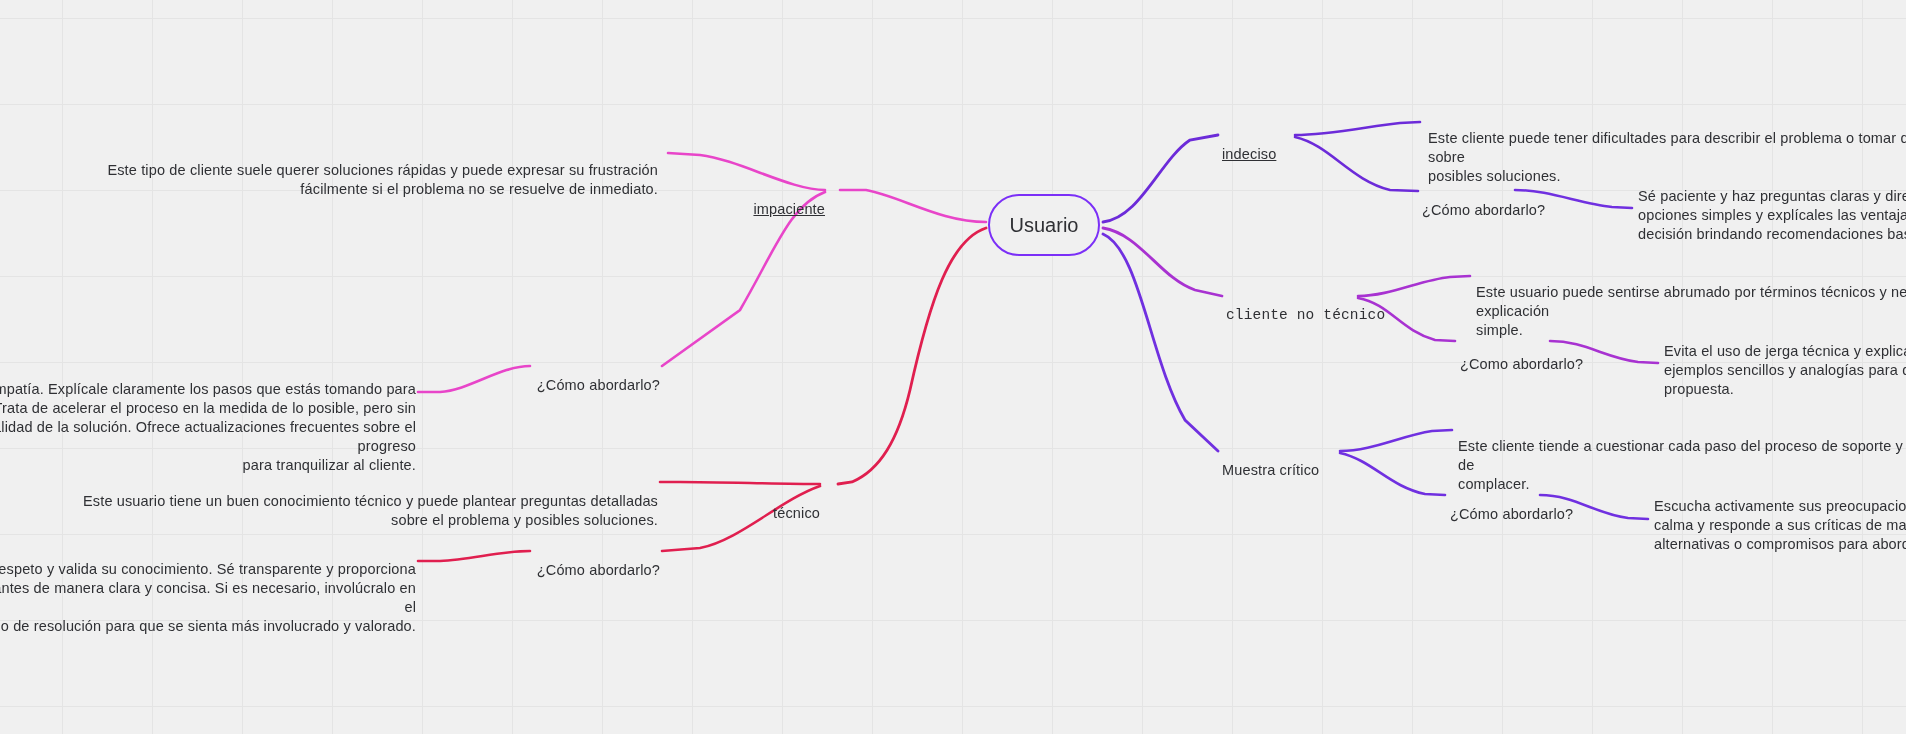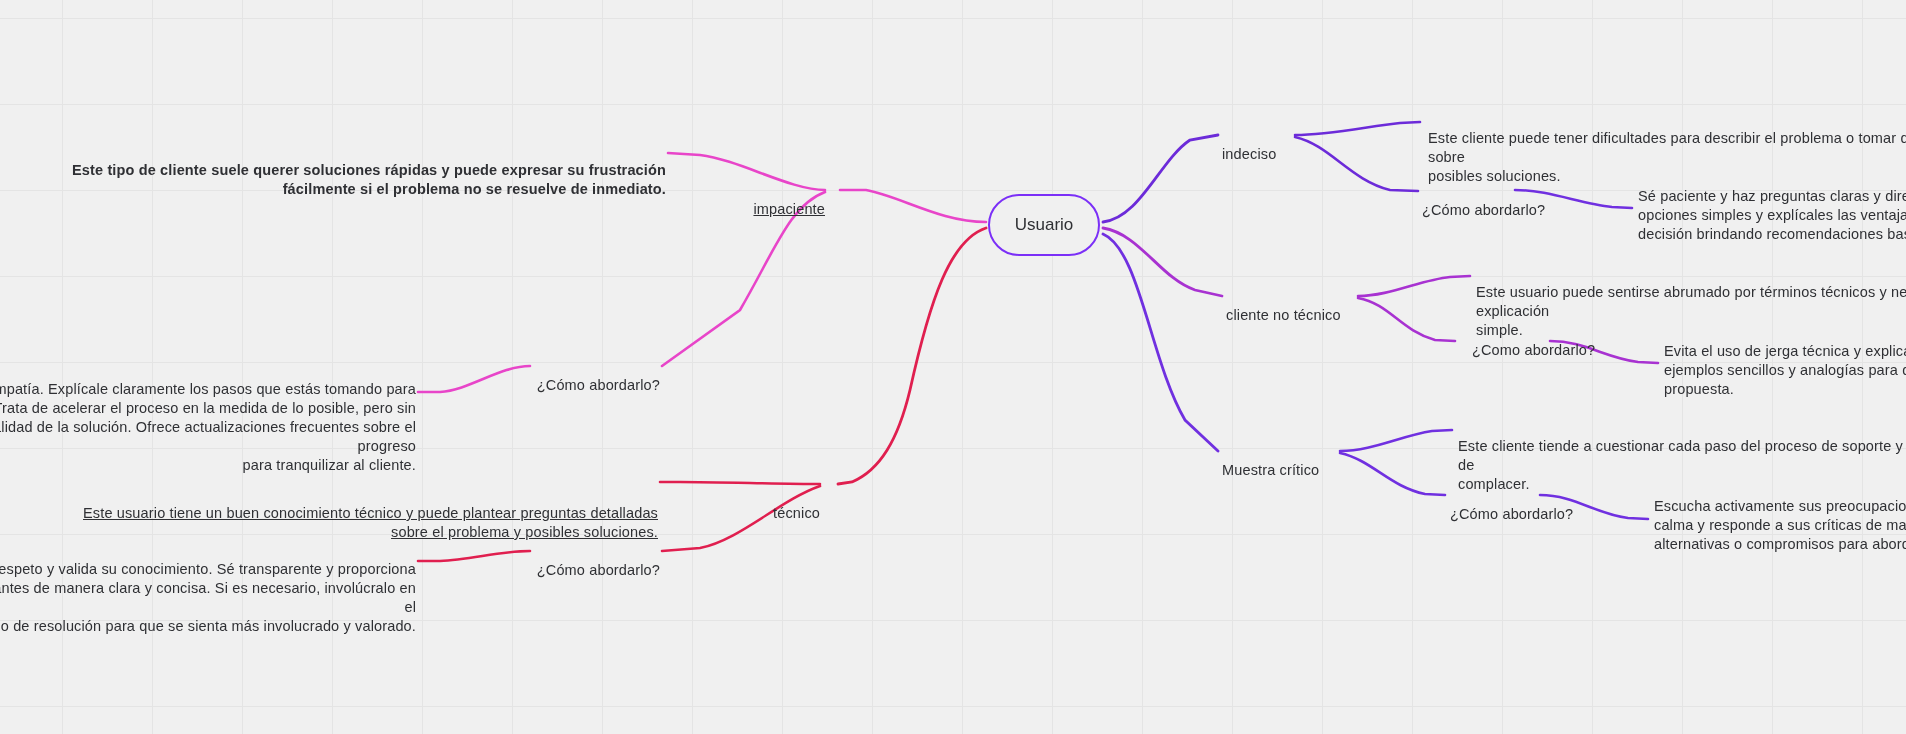--- a/index.html
+++ b/index.html
@@ -39,21 +39,21 @@
   #root-node{
     position:absolute;
     left:988px;top:194px;
     width:112px;height:62px;
     border:2.5px solid #7b2ff7;
     border-radius:34px;
     background:#f0f0f0;
     display:flex;align-items:center;justify-content:center;
     box-sizing:border-box;
     color:#2f3034;
-    font-size:17px;
+    font-size:20px;
   }
   .leaf{max-width:none;}
 </style>
 </head>
 <body>
 
 <div id="canvas"></div>
 
 <svg id="edges" viewBox="0 0 1906 734" xmlns="http://www.w3.org/2000/svg">
 
@@ -99,84 +99,84 @@
 </svg>
 
 <div id="root-node">
   <span>Usuario</span>
 </div>
 
 <div class="node left" style="left:645px;top:181px;width:180px;text-align:right;text-decoration:underline;">
   <span>impaciente</span>
 </div>
 
-<div class="node left leaf" style="left:68px;top:142px;width:598px;font-weight:bold;">
+<div class="node left leaf" style="left:60px;top:142px;width:598px;">
   <span>Este tipo de cliente suele querer soluciones rápidas y puede expresar su frustración
 fácilmente si el problema no se resuelve de inmediato.</span>
 </div>
 
 <div class="node left" style="left:390px;top:357px;width:270px;">
   <span>¿Cómo abordarlo?</span>
 </div>
 
 <div class="node left leaf" style="left:-170px;top:361px;width:586px;">
   <span>Muestra empatía. Explícale claramente los pasos que estás tomando para
 resolver el problema. Trata de acelerar el proceso en la medida de lo posible, pero sin
 comprometer la calidad de la solución. Ofrece actualizaciones frecuentes sobre el progreso
 para tranquilizar al cliente.</span>
 </div>
 
 <div class="node left" style="left:660px;top:485px;width:160px;text-align:right;">
   <span>técnico</span>
 </div>
 
-<div class="node left leaf" style="left:60px;top:485px;width:598px;text-decoration:underline;">
+<div class="node left leaf" style="left:60px;top:473px;width:598px;">
   <span>Este usuario tiene un buen conocimiento técnico y puede plantear preguntas detalladas
 sobre el problema y posibles soluciones.</span>
 </div>
 
 <div class="node left" style="left:390px;top:542px;width:270px;">
   <span>¿Cómo abordarlo?</span>
 </div>
 
 <div class="node left leaf" style="left:-160px;top:541px;width:576px;">
   <span>Trátalo con respeto y valida su conocimiento. Sé transparente y proporciona
 detalles técnicos relevantes de manera clara y concisa. Si es necesario, involúcralo en el
 proceso de resolución para que se sienta más involucrado y valorado.</span>
 </div>
 
-<div class="node right" style="left:1222px;top:126px;width:120px;">
+<div class="node right" style="left:1222px;top:126px;width:120px;text-decoration:underline;">
   <span>indeciso</span>
 </div>
 
 <div class="node right leaf" style="left:1428px;top:110px;width:560px;">
   <span>Este cliente puede tener dificultades para describir el problema o tomar decisiones sobre
 posibles soluciones.</span>
 </div>
 
 <div class="node right" style="left:1422px;top:182px;width:200px;">
   <span>¿Cómo abordarlo?</span>
 </div>
 
 <div class="node right leaf" style="left:1638px;top:168px;width:560px;text-align:left;">
   <span>Sé paciente y haz preguntas claras y directas. Ofrécele
 opciones simples y explícales las ventajas de cada una. Ayúdale a tomar una
 decisión brindando recomendaciones basadas en su situación.</span>
 </div>
 
-<div class="node right" style="left:1226px;top:287px;width:200px;">
+<div class="node right" style="left:1226px;top:287px;width:200px;font-family:Liberation Mono, monospace;">
   <span>cliente no técnico</span>
 </div>
 
 <div class="node right leaf" style="left:1476px;top:264px;width:560px;">
   <span>Este usuario puede sentirse abrumado por términos técnicos y necesita una explicación
 simple.</span>
 </div>
 
-<div class="node right" style="left:1460px;top:322px;width:200px;margin-left:12px;">
+<div class="node right" style="left:1460px;top:336px;width:200px;">
   <span>¿Como abordarlo?</span>
 </div>
 
 <div class="node right leaf" style="left:1664px;top:323px;width:560px;">
   <span>Evita el uso de jerga técnica y explica con
 ejemplos sencillos y analogías para que entienda la solución
 propuesta.</span>
 </div>
 
 <div class="node right" style="left:1222px;top:442px;width:180px;">

